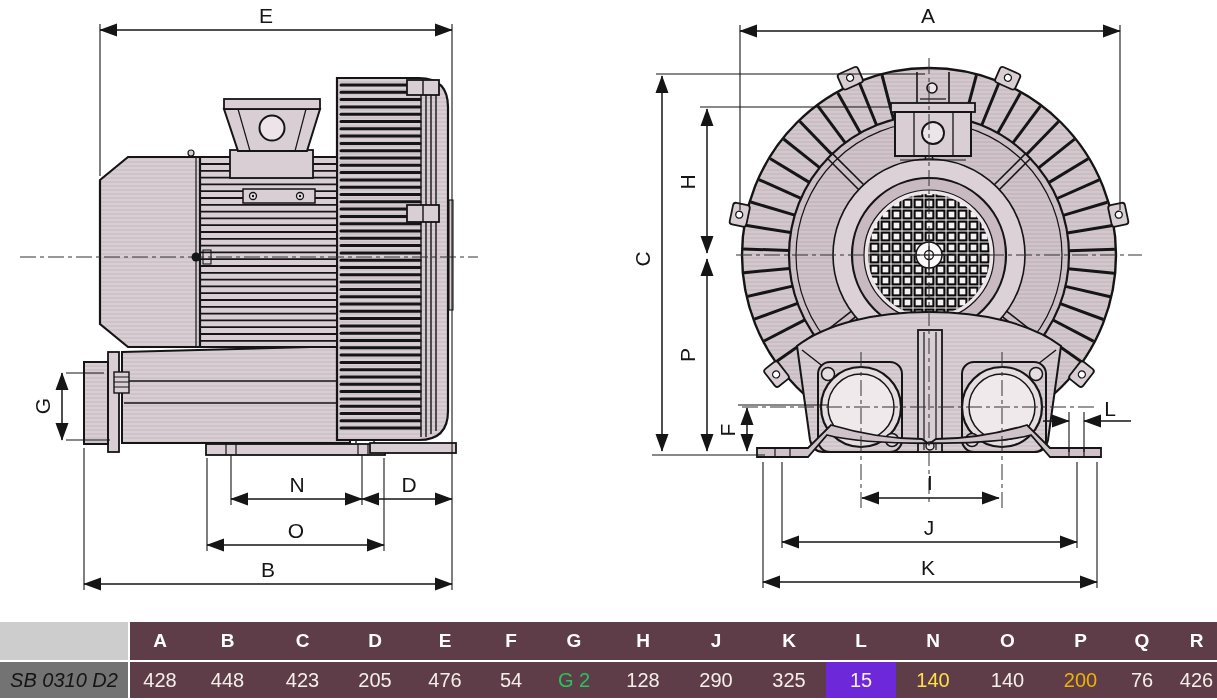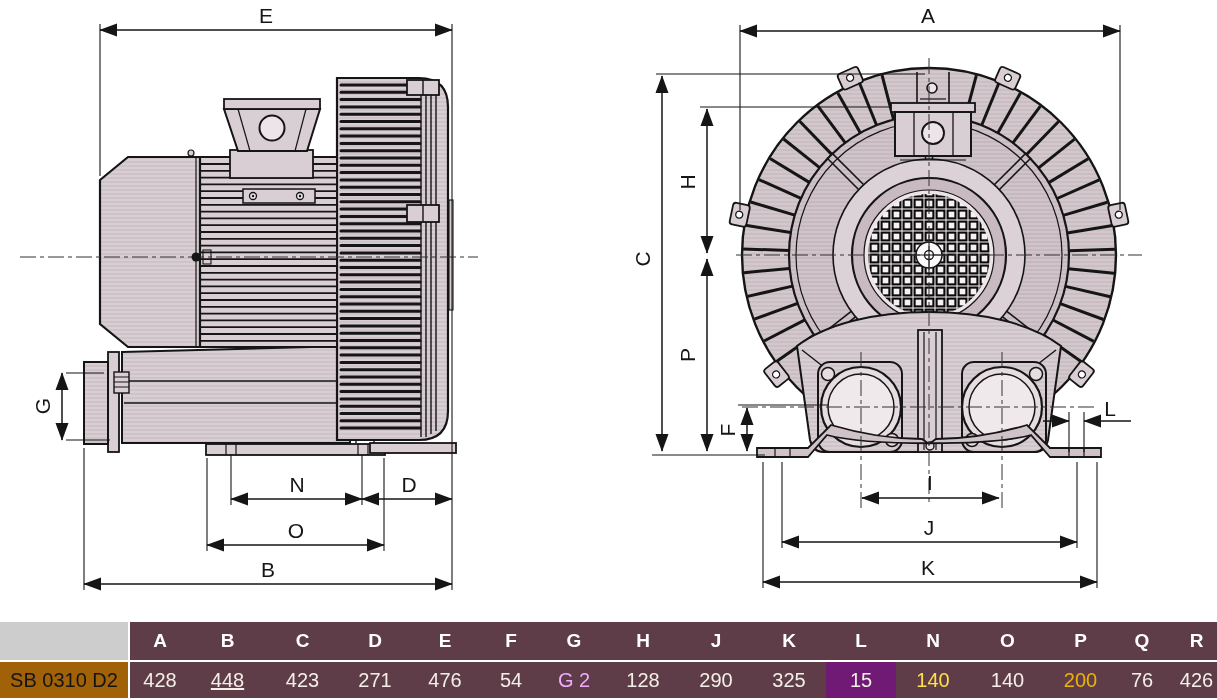--- a/index.html
+++ b/index.html
@@ -450,32 +450,32 @@
           <th style="width: 70px; background: rgb(94, 61, 73); color: rgb(255, 255, 255);">L</th>
           <th style="width: 74px; background: rgb(94, 61, 73); color: rgb(255, 255, 255);">N</th>
           <th style="width: 75px; background: rgb(94, 61, 73); color: rgb(255, 255, 255);">O</th>
           <th style="width: 71px; background: rgb(94, 61, 73); color: rgb(255, 255, 255);">P</th>
           <th style="width: 52px; background: rgb(94, 61, 73); color: rgb(255, 255, 255);">Q</th>
           <th style="width: 57px; background: rgb(94, 61, 73); color: rgb(255, 255, 255);">R</th>
         </tr>
   </thead>
   <tbody>
     <tr id="value-row">
-          <td class="row-label" style="background: #a16207; color: rgb(20, 20, 20);">SB 0310 D2</td>
+          <td class="row-label" style="background: #737373; color: rgb(20, 20, 20); font-style: italic;">SB 0310 D2</td>
           <td style="background: rgb(94, 61, 73); color: rgb(243, 239, 232);">428</td>
-          <td style="background: rgb(94, 61, 73); color: rgb(243, 239, 232); text-decoration: underline;">448</td>
+          <td style="background: rgb(94, 61, 73); color: rgb(243, 239, 232);">448</td>
           <td style="background: rgb(94, 61, 73); color: rgb(243, 239, 232); margin-top: 21px;">423</td>
-          <td style="background: rgb(94, 61, 73); color: rgb(243, 239, 232);">271</td>
+          <td style="background: rgb(94, 61, 73); color: rgb(243, 239, 232);">205</td>
           <td style="background: rgb(94, 61, 73); color: rgb(243, 239, 232);">476</td>
           <td style="background: rgb(94, 61, 73); color: rgb(243, 239, 232); text-align: center;">54</td>
-          <td style="background: rgb(94, 61, 73); color: #f0abfc;">G 2</td>
+          <td style="background: rgb(94, 61, 73); color: #22c55e;">G 2</td>
           <td style="background: rgb(94, 61, 73); color: rgb(243, 239, 232);">128</td>
           <td style="background: rgb(94, 61, 73); color: rgb(243, 239, 232);">290</td>
           <td style="background: rgb(94, 61, 73); color: rgb(243, 239, 232);">325</td>
-          <td style="background: #701a75; color: rgb(243, 239, 232);">15</td>
+          <td style="background: #6d28d9; color: rgb(243, 239, 232);">15</td>
           <td style="background: rgb(94, 61, 73); color: #fde047;">140</td>
           <td style="background: rgb(94, 61, 73); color: rgb(243, 239, 232);">140</td>
           <td style="background: rgb(94, 61, 73); color: #eab308;">200</td>
           <td style="background: rgb(94, 61, 73); color: rgb(243, 239, 232); margin-top: 16px;">76</td>
           <td style="background: rgb(94, 61, 73); color: rgb(243, 239, 232);">426</td>
         </tr>
   </tbody>
 </table>
 
 </div>

